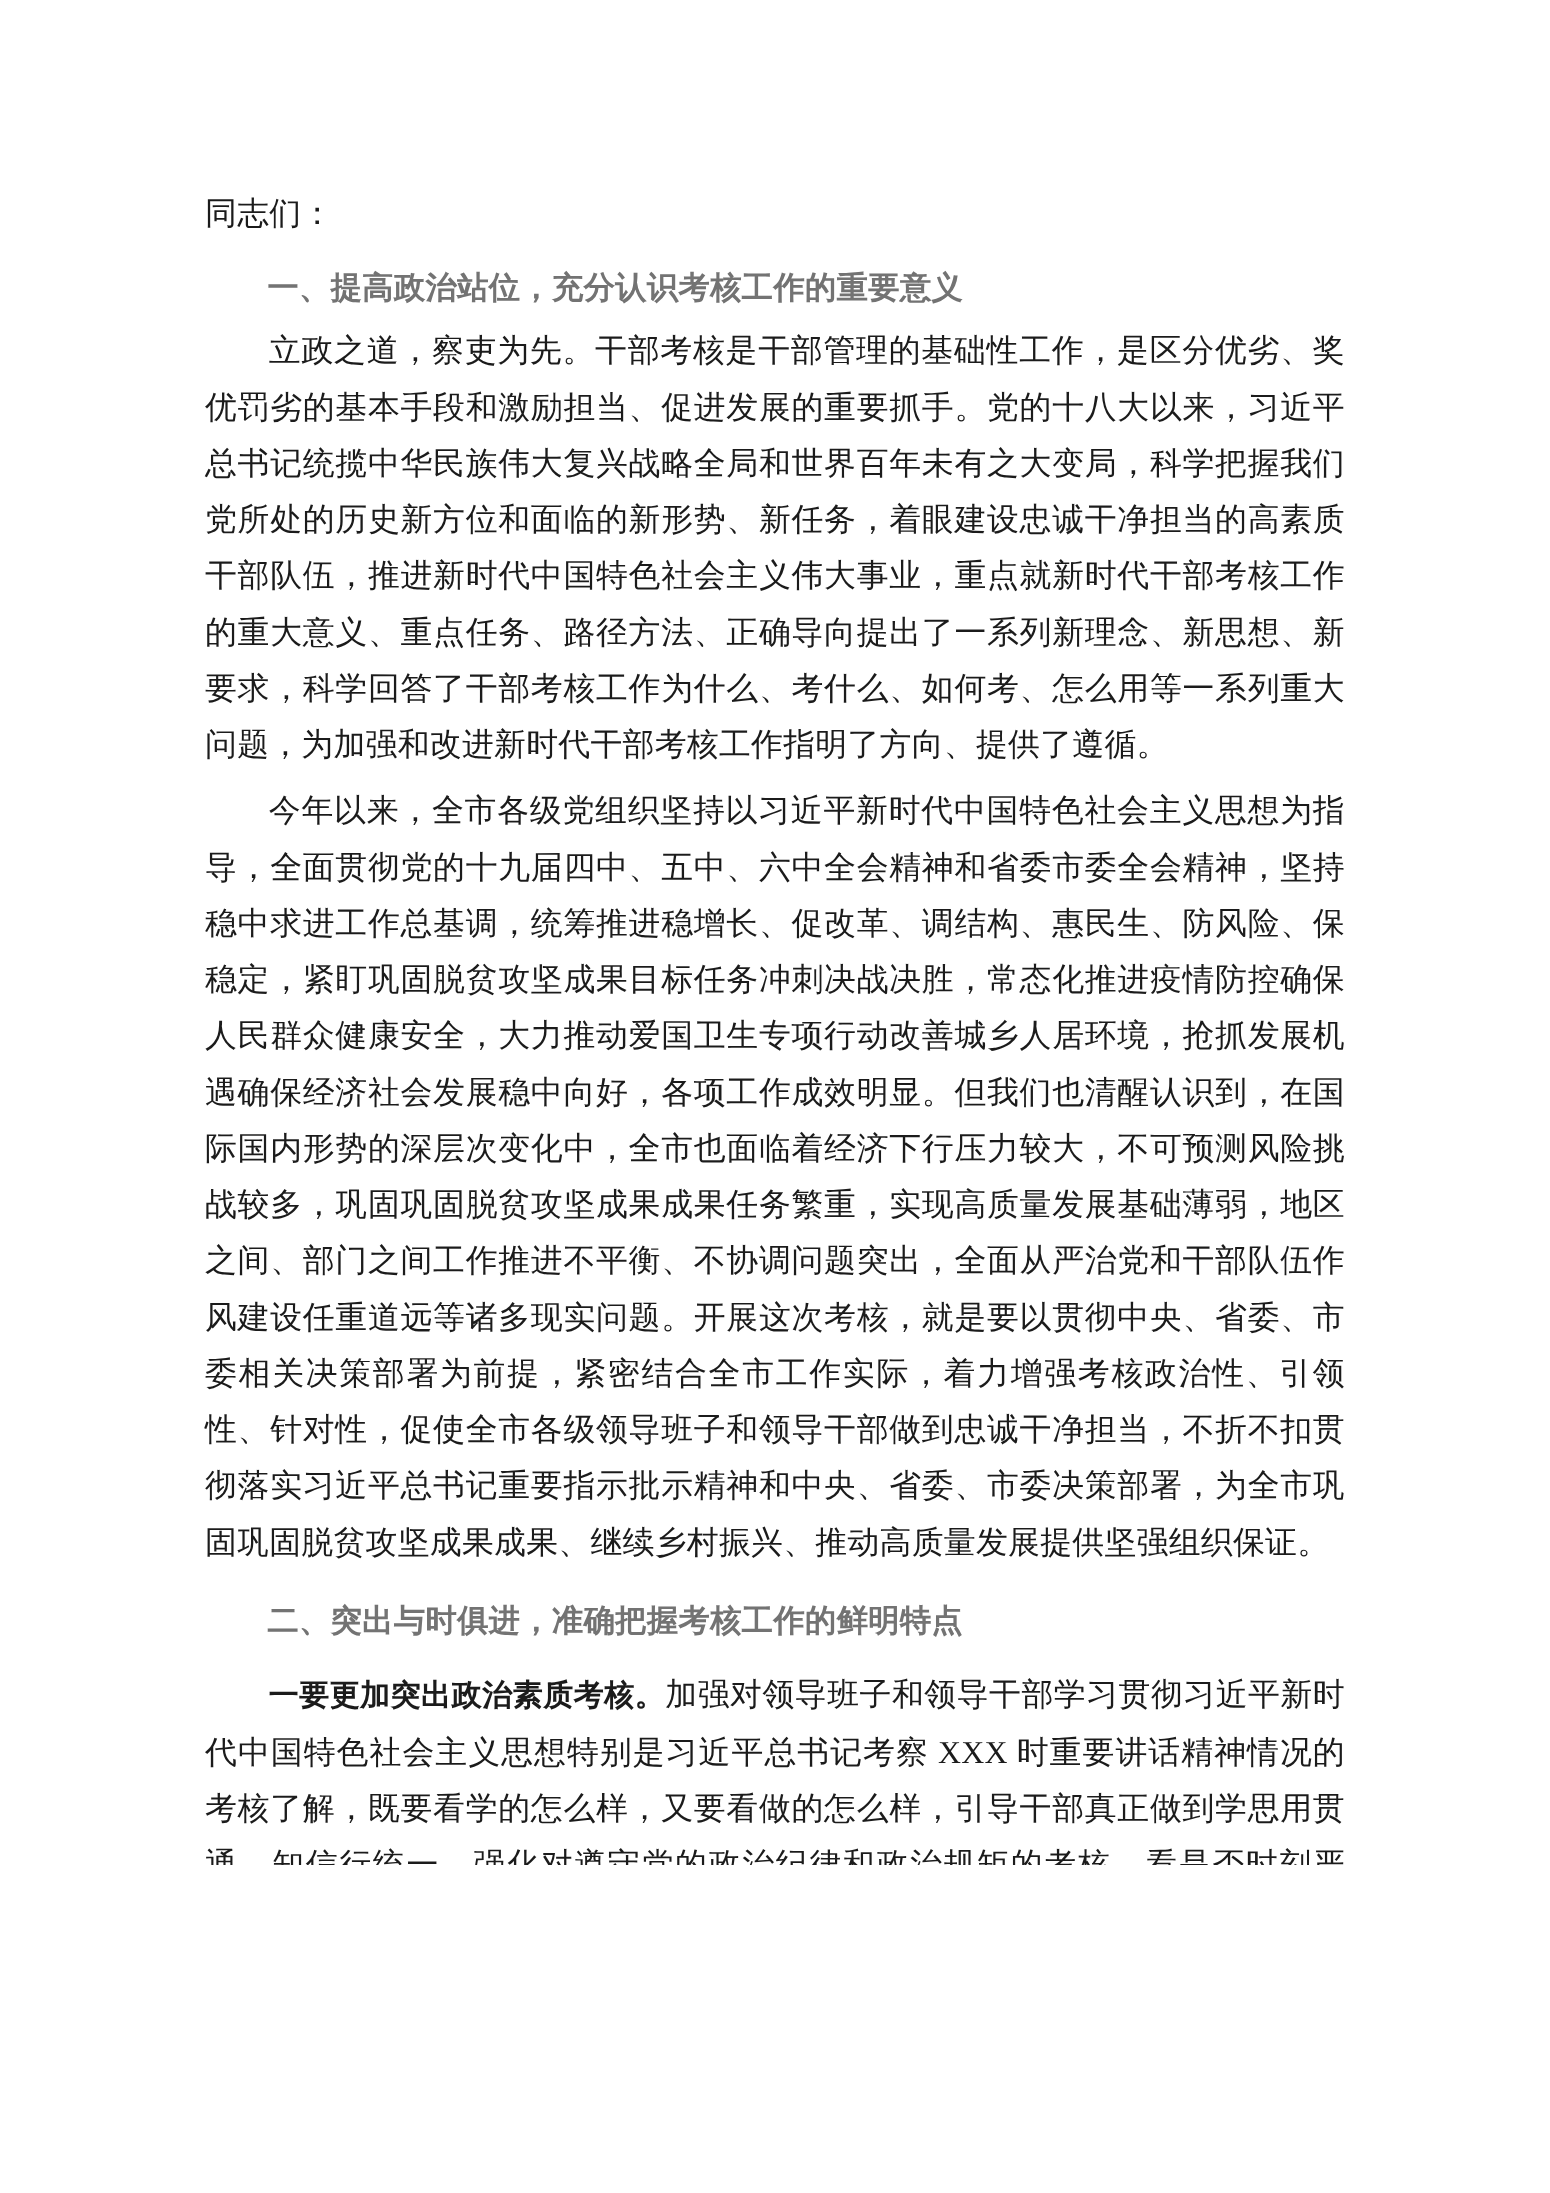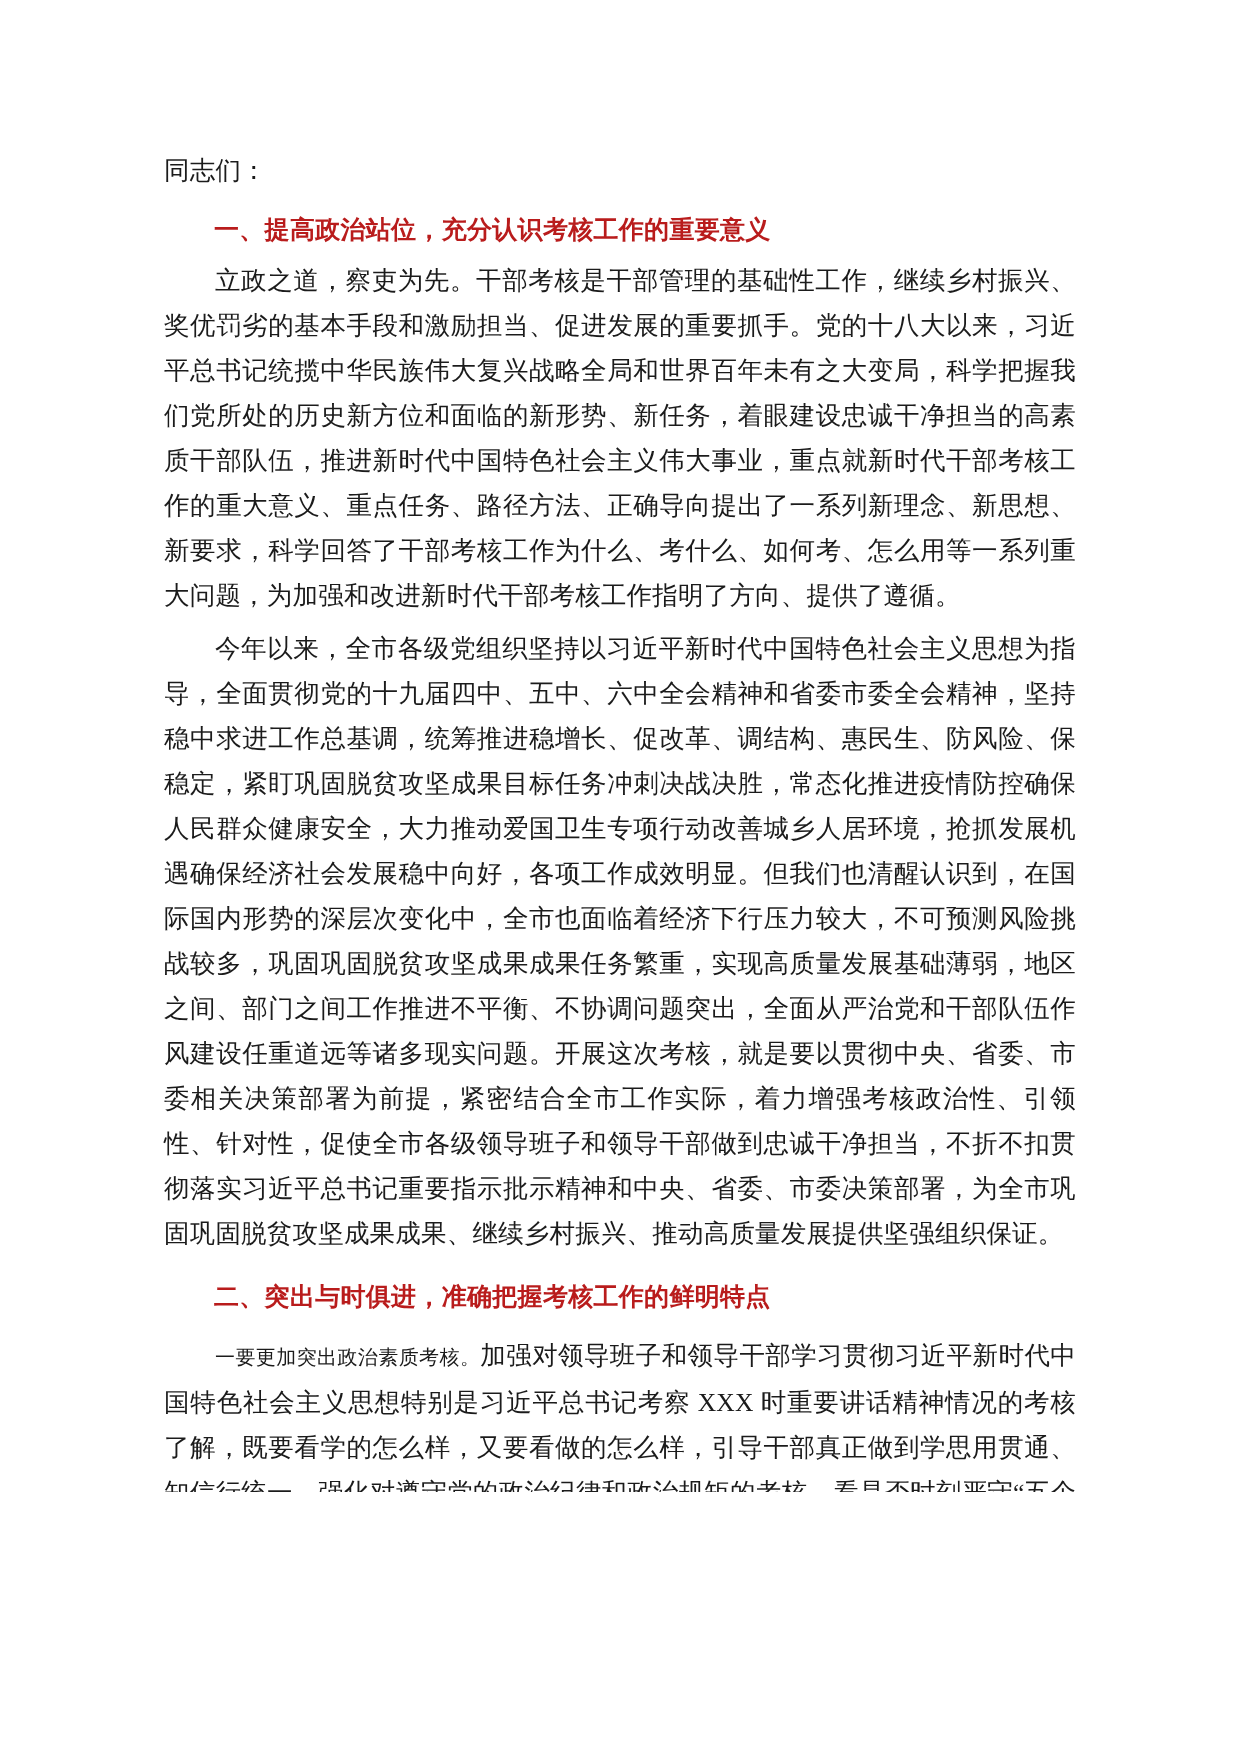--- a/index.html
+++ b/index.html
@@ -36,48 +36,48 @@
     margin-bottom: 0;
   }
   .para.indent {
     text-indent: 2em;
   }
   .heading {
     font-family: "DejaVu Sans", "Liberation Sans", sans-serif;
     font-size: 25px;
     font-weight: 700;
     line-height: 45px;
-    color: #b91c1c;
+    color: #737373;
     text-indent: 2em;
     margin: 10px 0 6px 0;
     letter-spacing: 0.3px;
   }
   .lead-bold {
     font-family: "DejaVu Sans", "Liberation Sans", sans-serif;
-    font-weight: 400;
-    font-size: 20px;
+    font-weight: 700;
+    font-size: 24px;
     letter-spacing: 0.2px;
   }
   .spacer-sm { height: 8px; }
   .spacer-xs { height: 4px; }
 </style>
 </head>
 <body>
 
 <div class="page">
   <div class="doc-body">
 
     <p class="para salutation">同志们：</p>
 
 
     <div class="spacer-xs"></div>
 
     <h2 class="heading">一、提高政治站位，充分认识考核工作的重要意义</h2>
 
-    <p class="para indent">立政之道，察吏为先。干部考核是干部管理的基础性工作，继续乡村振兴、奖优罚劣的基本手段和激励担当、促进发展的重要抓手。党的十八大以来，习近平总书记统揽中华民族伟大复兴战略全局和世界百年未有之大变局，科学把握我们党所处的历史新方位和面临的新形势、新任务，着眼建设忠诚干净担当的高素质干部队伍，推进新时代中国特色社会主义伟大事业，重点就新时代干部考核工作的重大意义、重点任务、路径方法、正确导向提出了一系列新理念、新思想、新要求，科学回答了干部考核工作为什么、考什么、如何考、怎么用等一系列重大问题，为加强和改进新时代干部考核工作指明了方向、提供了遵循。</p>
+    <p class="para indent">立政之道，察吏为先。干部考核是干部管理的基础性工作，是区分优劣、奖优罚劣的基本手段和激励担当、促进发展的重要抓手。党的十八大以来，习近平总书记统揽中华民族伟大复兴战略全局和世界百年未有之大变局，科学把握我们党所处的历史新方位和面临的新形势、新任务，着眼建设忠诚干净担当的高素质干部队伍，推进新时代中国特色社会主义伟大事业，重点就新时代干部考核工作的重大意义、重点任务、路径方法、正确导向提出了一系列新理念、新思想、新要求，科学回答了干部考核工作为什么、考什么、如何考、怎么用等一系列重大问题，为加强和改进新时代干部考核工作指明了方向、提供了遵循。</p>
 
     <div class="spacer-sm"></div>
 
     <p class="para indent">今年以来，全市各级党组织坚持以习近平新时代中国特色社会主义思想为指导，全面贯彻党的十九届四中、五中、六中全会精神和省委市委全会精神，坚持稳中求进工作总基调，统筹推进稳增长、促改革、调结构、惠民生、防风险、保稳定，紧盯巩固脱贫攻坚成果目标任务冲刺决战决胜，常态化推进疫情防控确保人民群众健康安全，大力推动爱国卫生专项行动改善城乡人居环境，抢抓发展机遇确保经济社会发展稳中向好，各项工作成效明显。但我们也清醒认识到，在国际国内形势的深层次变化中，全市也面临着经济下行压力较大，不可预测风险挑战较多，巩固巩固脱贫攻坚成果成果任务繁重，实现高质量发展基础薄弱，地区之间、部门之间工作推进不平衡、不协调问题突出，全面从严治党和干部队伍作风建设任重道远等诸多现实问题。开展这次考核，就是要以贯彻中央、省委、市委相关决策部署为前提，紧密结合全市工作实际，着力增强考核政治性、引领性、针对性，促使全市各级领导班子和领导干部做到忠诚干净担当，不折不扣贯彻落实习近平总书记重要指示批示精神和中央、省委、市委决策部署，为全市巩固巩固脱贫攻坚成果成果、继续乡村振兴、推动高质量发展提供坚强组织保证。</p>
 
     <div class="spacer-sm"></div>
 
     <h2 class="heading">二、突出与时俱进，准确把握考核工作的鲜明特点</h2>
 
 

